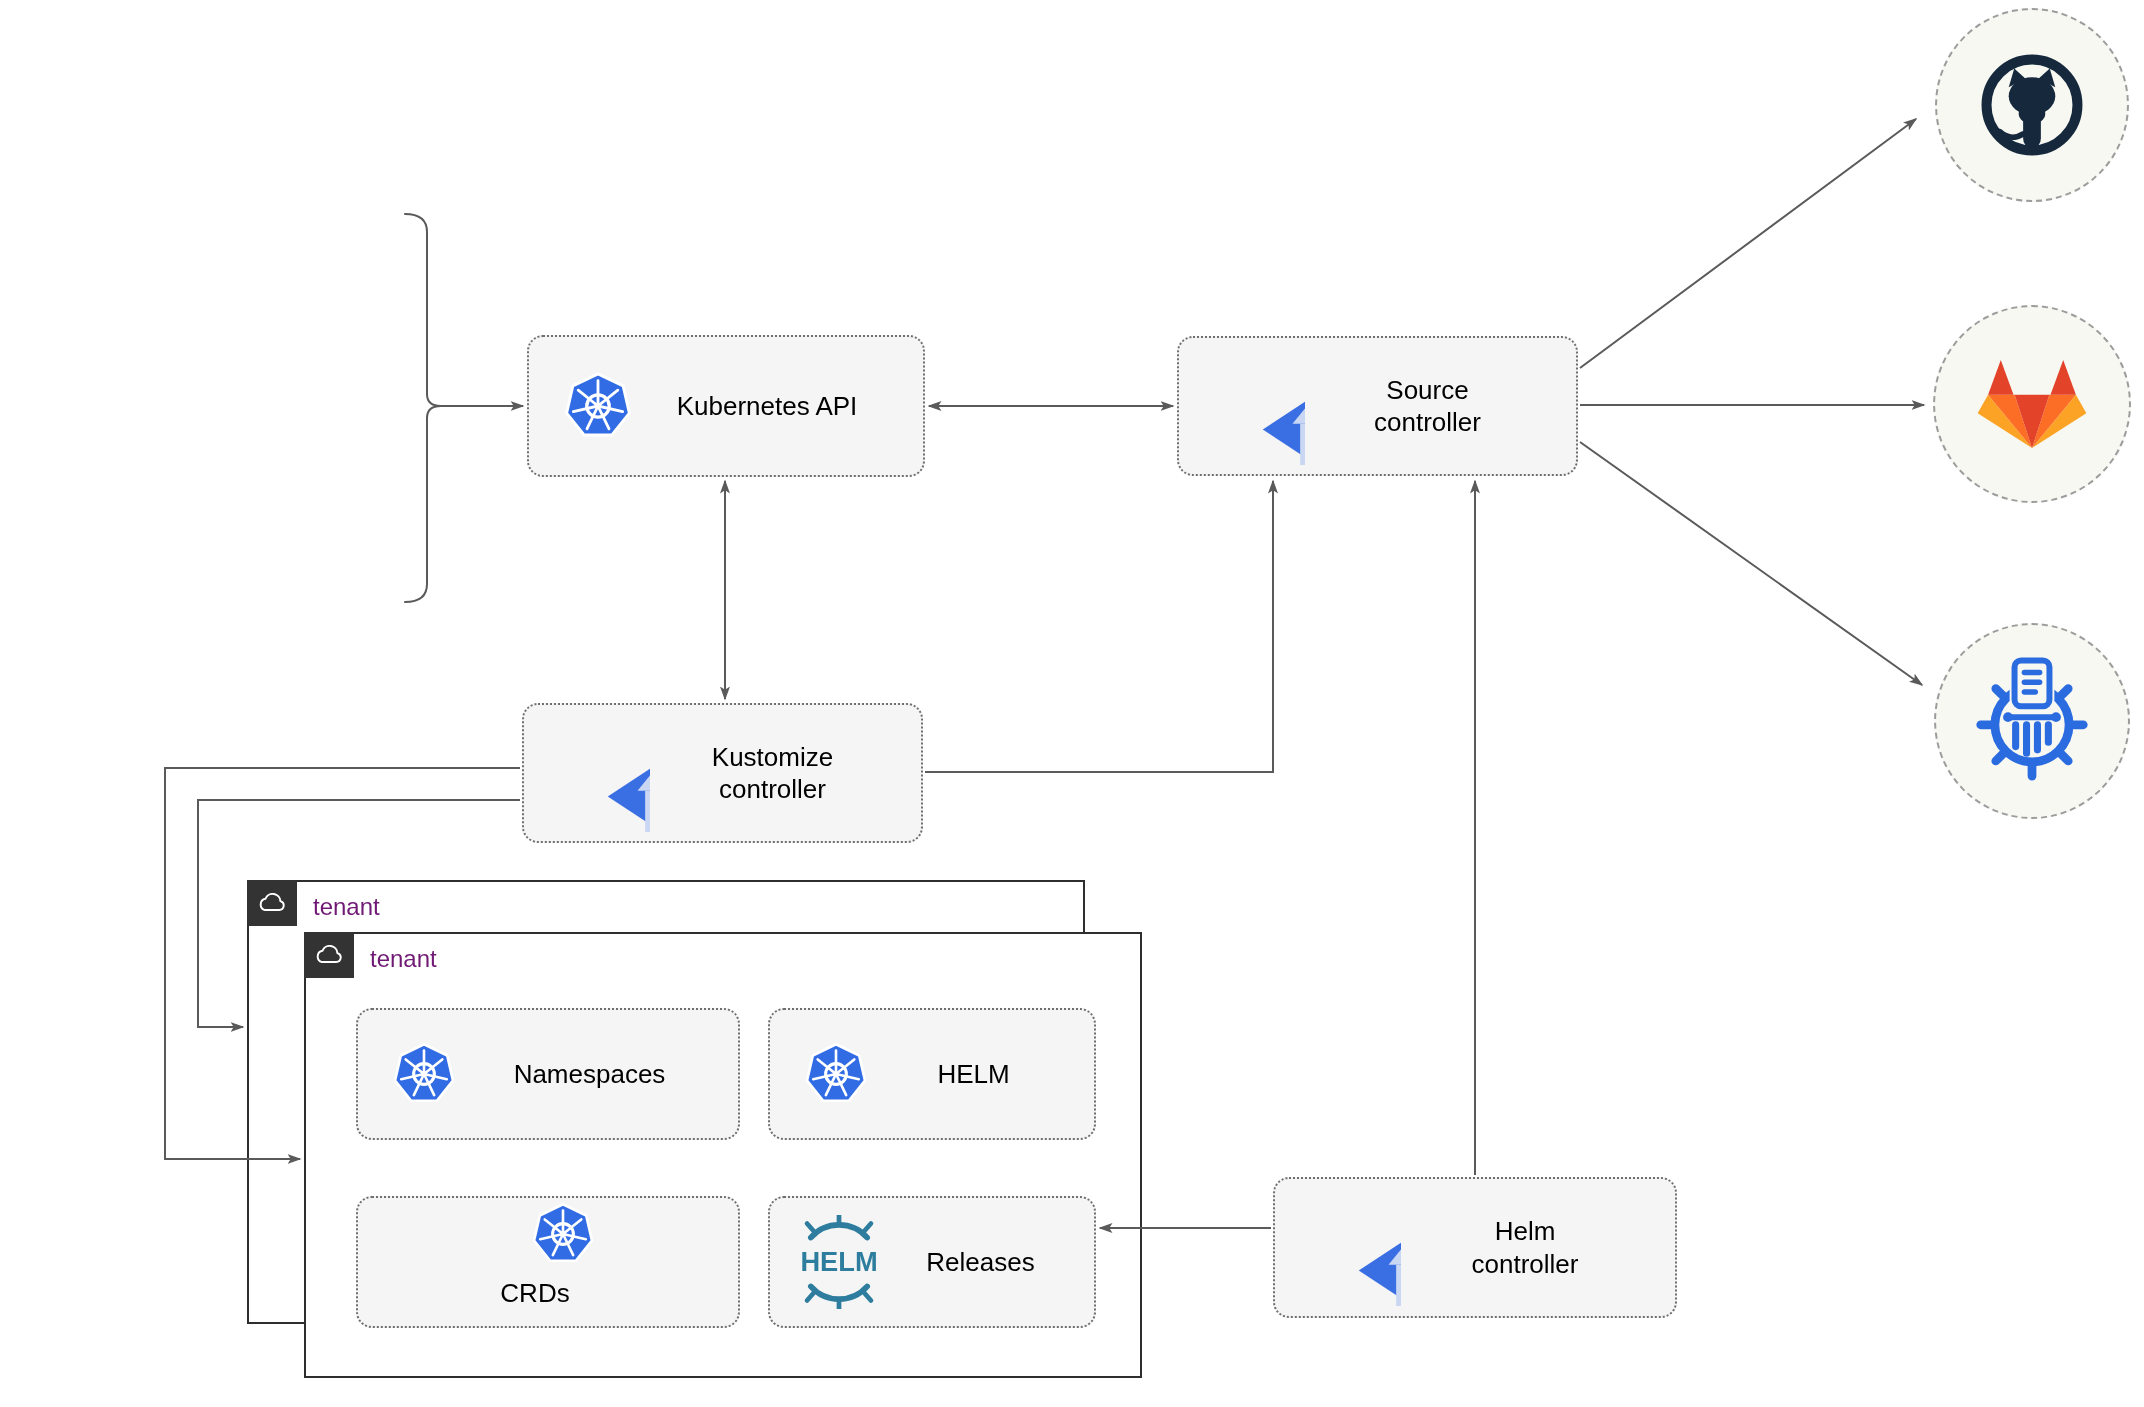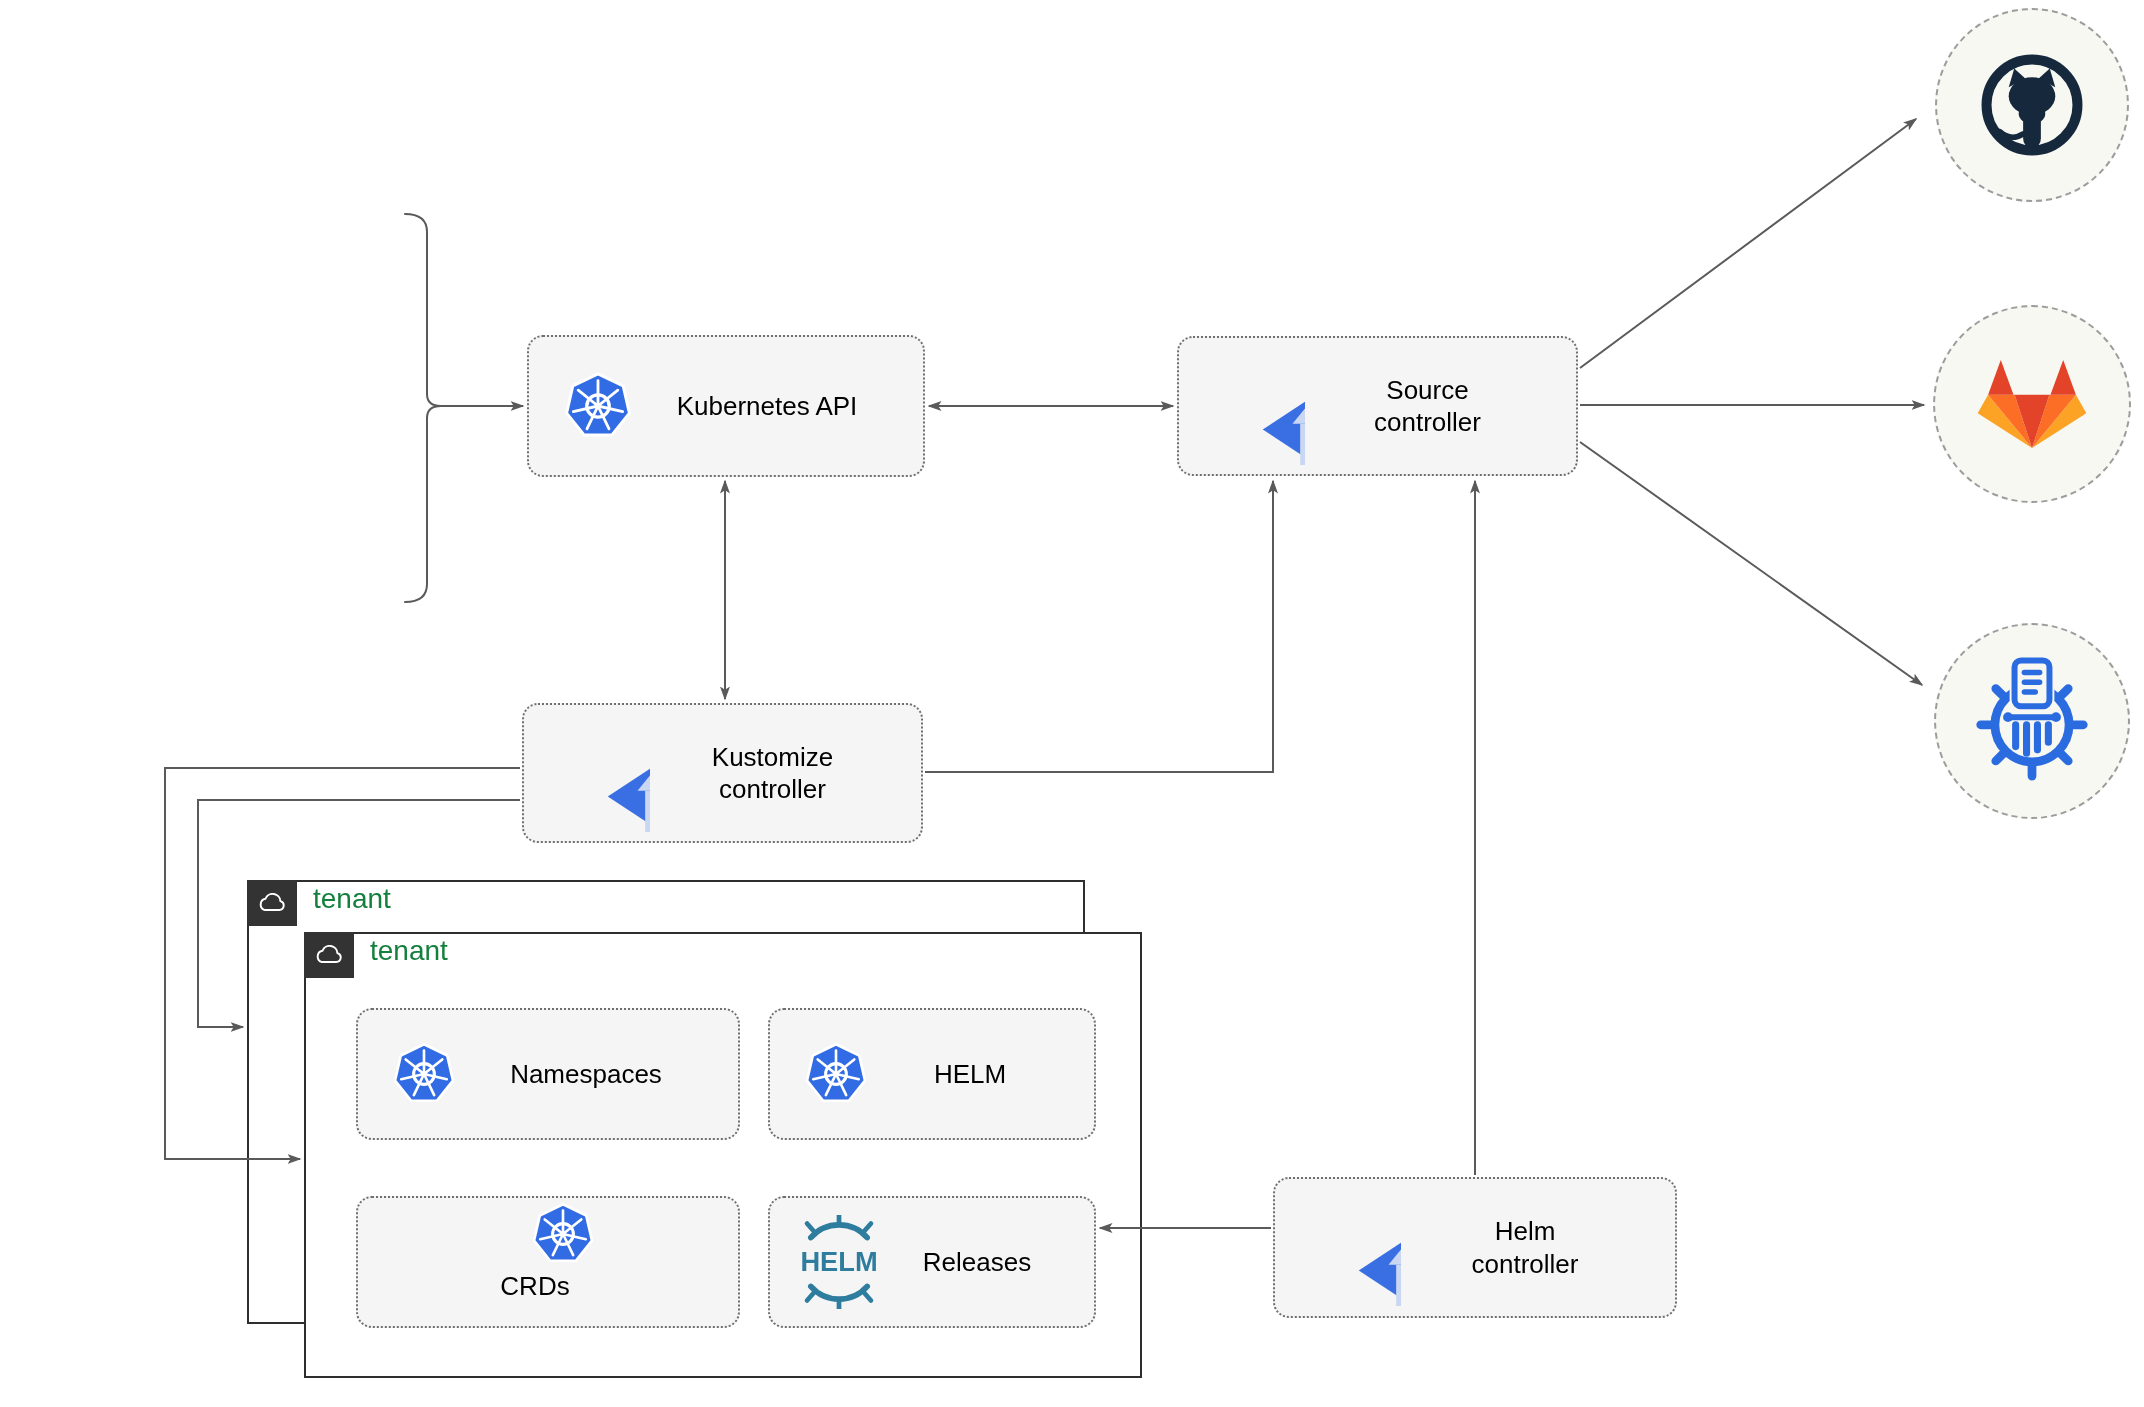--- a/index.html
+++ b/index.html
@@ -18,22 +18,22 @@
   }
   .tenant{
     position:absolute;background:#ffffff;border:2px solid #2e2e2e;box-sizing:border-box;
   }
   .tenant-outer{z-index:1;}
   .tenant-inner{z-index:2;}
   .tenant-tab{
     position:absolute;left:-2px;top:-2px;width:50px;height:46px;background:#333333;
     display:flex;align-items:center;justify-content:center;
   }
-  .tenant-label{position:absolute;left:64px;top:1px;font-size:28px;color:#15803d;}
-  .resource{z-index:3;}
+  .tenant-label{position:absolute;left:64px;top:11px;font-size:24px;color:#701a75;}
+  .resource{z-index:3;gap:7px;}
   #connectors{position:absolute;left:0;top:0;z-index:4;pointer-events:none;}
   .ext{
     position:absolute;border-radius:50%;border:2px dashed #9c9c9c;background:#f8f8f3;
     display:flex;align-items:center;justify-content:center;box-sizing:border-box;z-index:5;
   }
   .c{stroke:#5a5a5a;stroke-width:2;fill:none;}
 </style>
 </head>
 <body>
 

